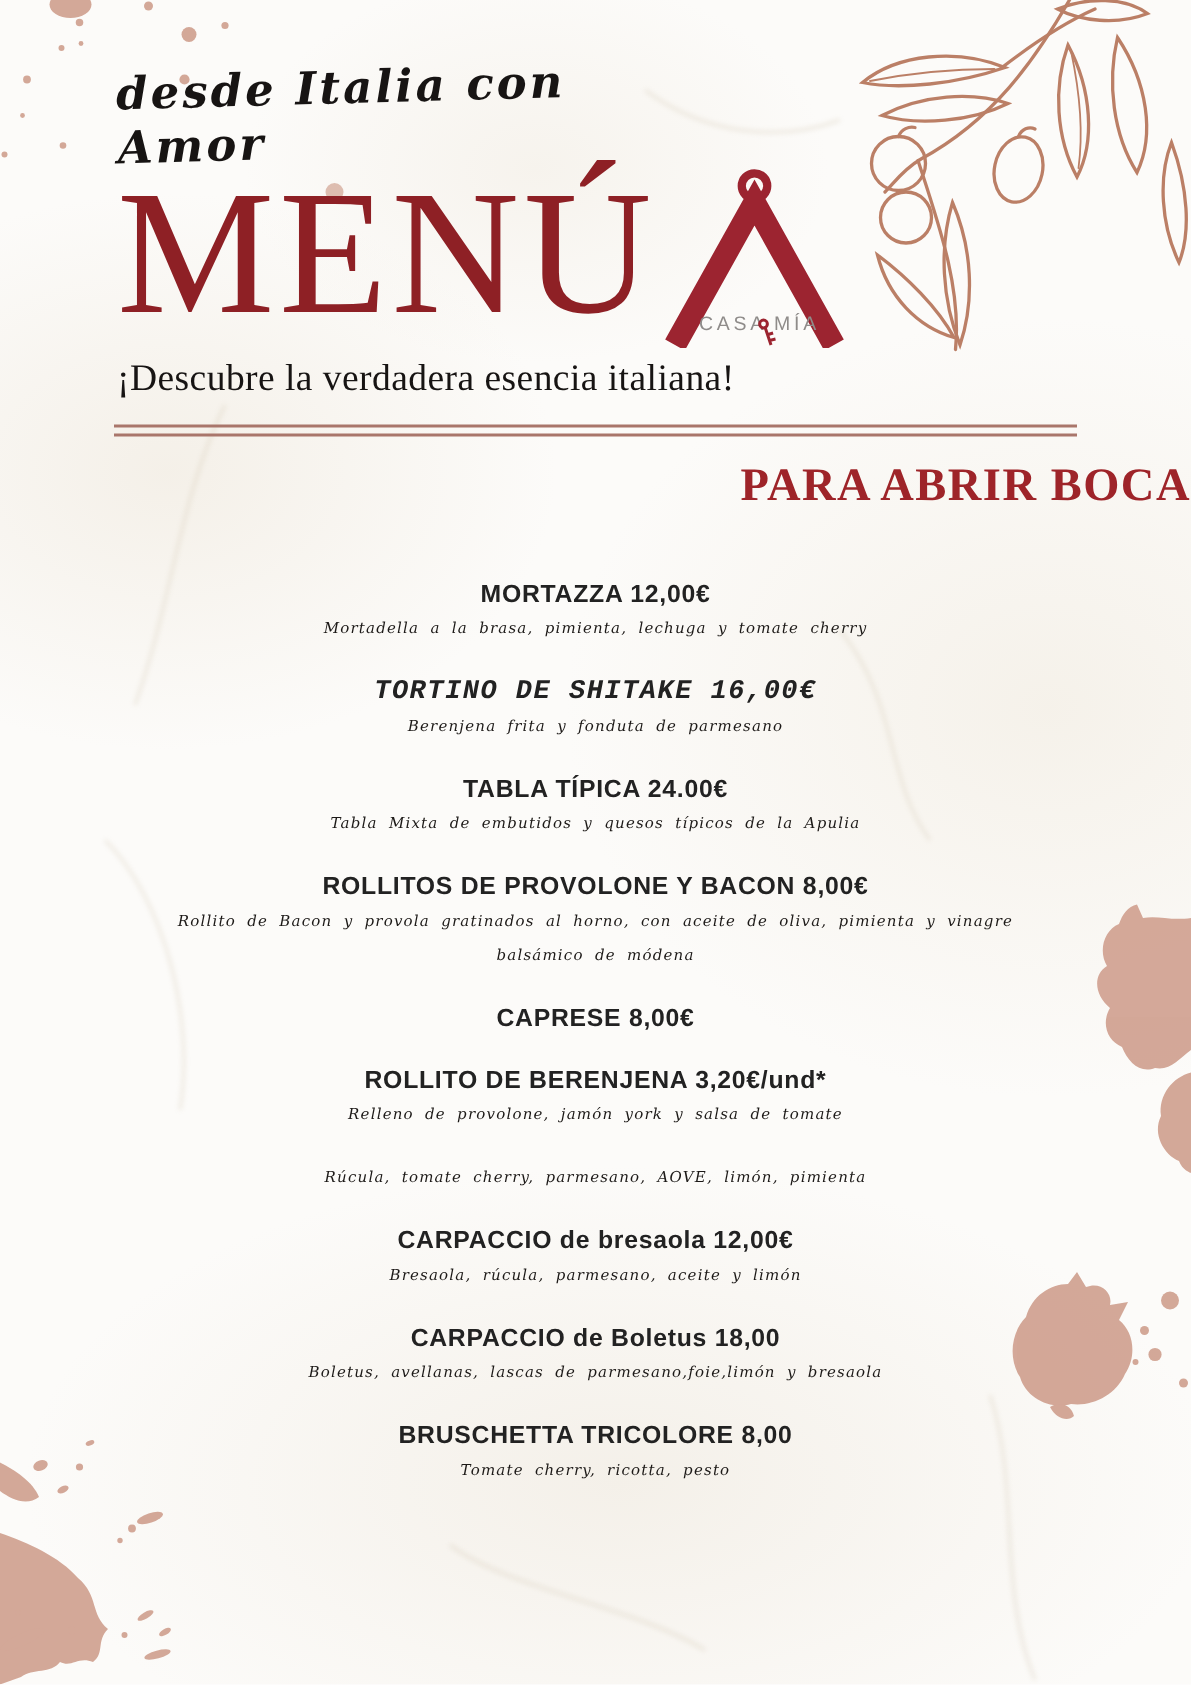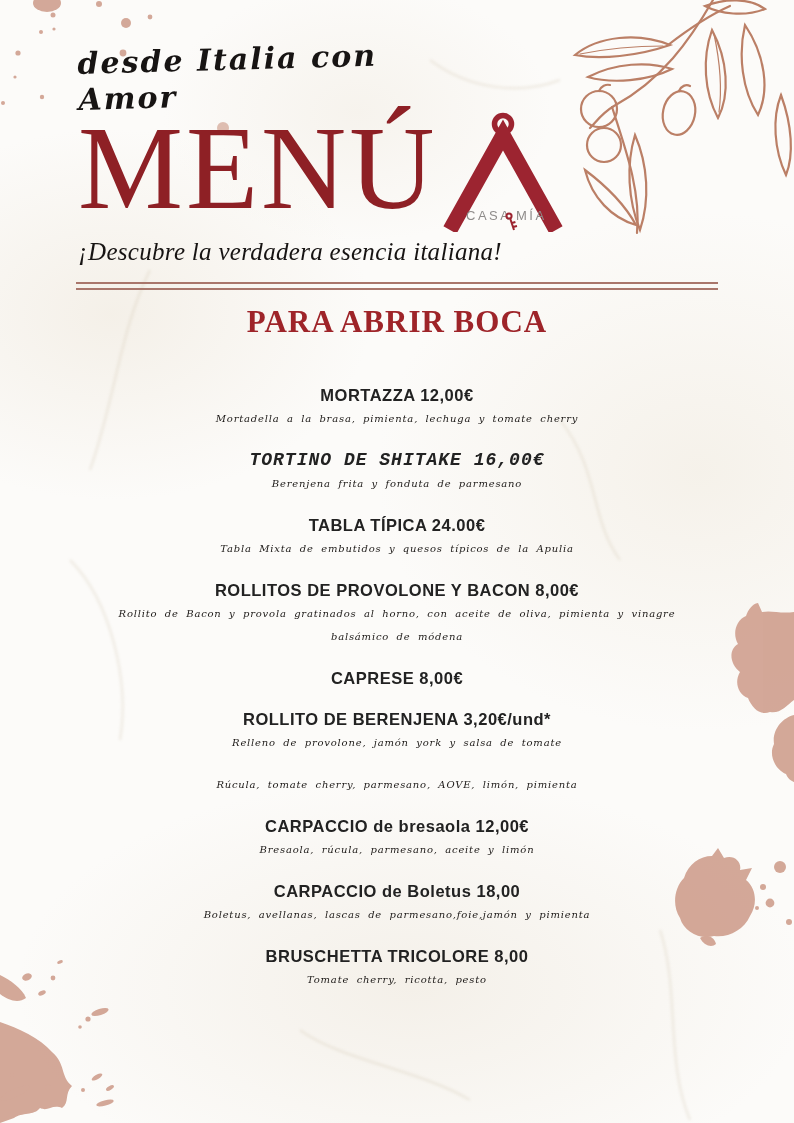--- a/index.html
+++ b/index.html
@@ -52,32 +52,31 @@
     letter-spacing:3px;
     color:var(--title-red);
     white-space:nowrap;
   }
   .logo{margin-left:2px;margin-bottom:-6px;}
   .subtitle{
     font-size:25px;
     letter-spacing:.3px;
     margin-top:8px;
     color:#171413;
-    font-style:italic;
   }
 
   
   .divider{
     margin:16px 76px 0 76px;
     height:8px;
     border-top:2px solid var(--divider-terracotta);
     border-bottom:2px solid var(--divider-terracotta);
   }
   .section-title{
-    text-align:center;
+    text-align:right;
     font-family:"Liberation Serif",serif;
     font-weight:700;
     font-size:31px;
     letter-spacing:1px;
     color:var(--section-red);
     margin-top:14px;
   }
 
   
   .menu-list{margin-top:44px;text-align:center;}
@@ -266,21 +265,21 @@
       <div class="item-desc">Rúcula, tomate cherry, parmesano, AOVE, limón, pimienta</div>
     </div>
 
     <div class="menu-item">
       <div class="item-title">CARPACCIO de bresaola 12,00€</div>
       <div class="item-desc">Bresaola, rúcula, parmesano, aceite y limón</div>
     </div>
 
     <div class="menu-item">
       <div class="item-title">CARPACCIO de Boletus 18,00</div>
-      <div class="item-desc">Boletus, avellanas, lascas de parmesano,foie,jamón y pimienta</div>
+      <div class="item-desc">Boletus, avellanas, lascas de parmesano,foie,limón y bresaola</div>
     </div>
 
     <div class="menu-item">
       <div class="item-title">BRUSCHETTA TRICOLORE 8,00</div>
       <div class="item-desc">Tomate cherry, ricotta, pesto</div>
     </div>
   </main>
   </div>
 
 </div>

